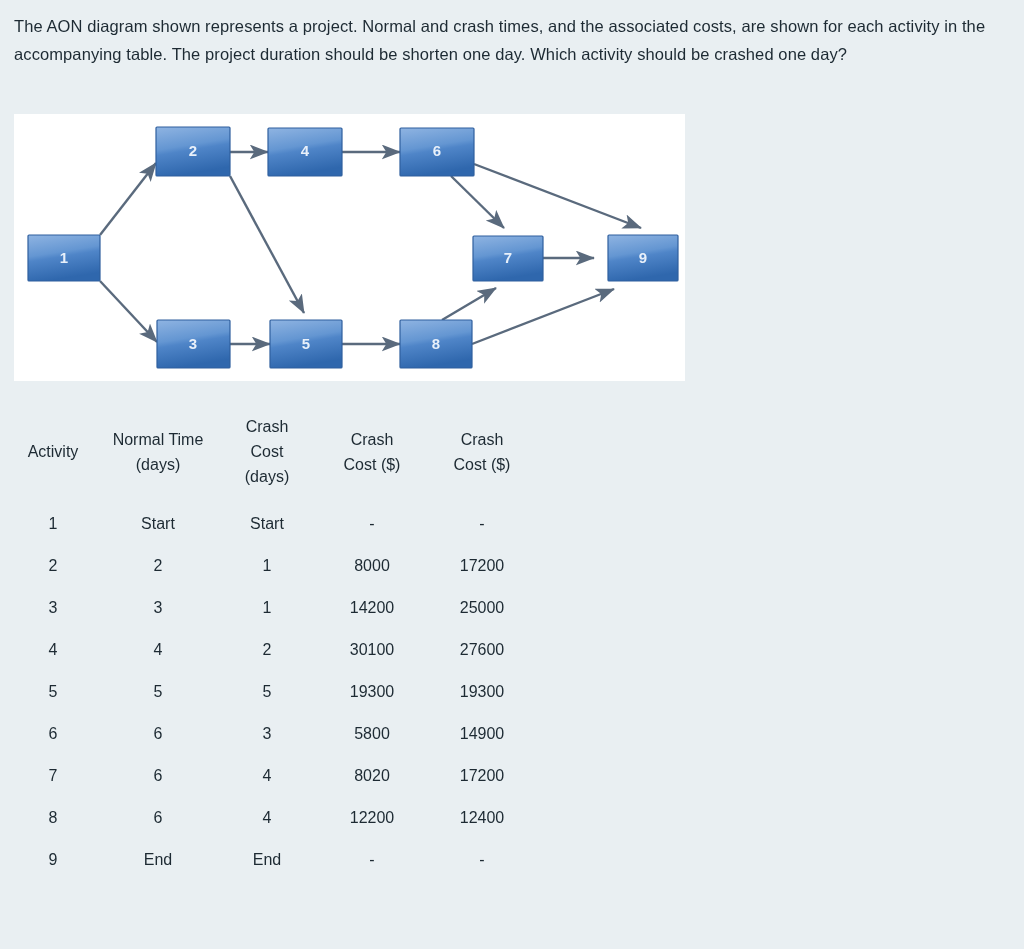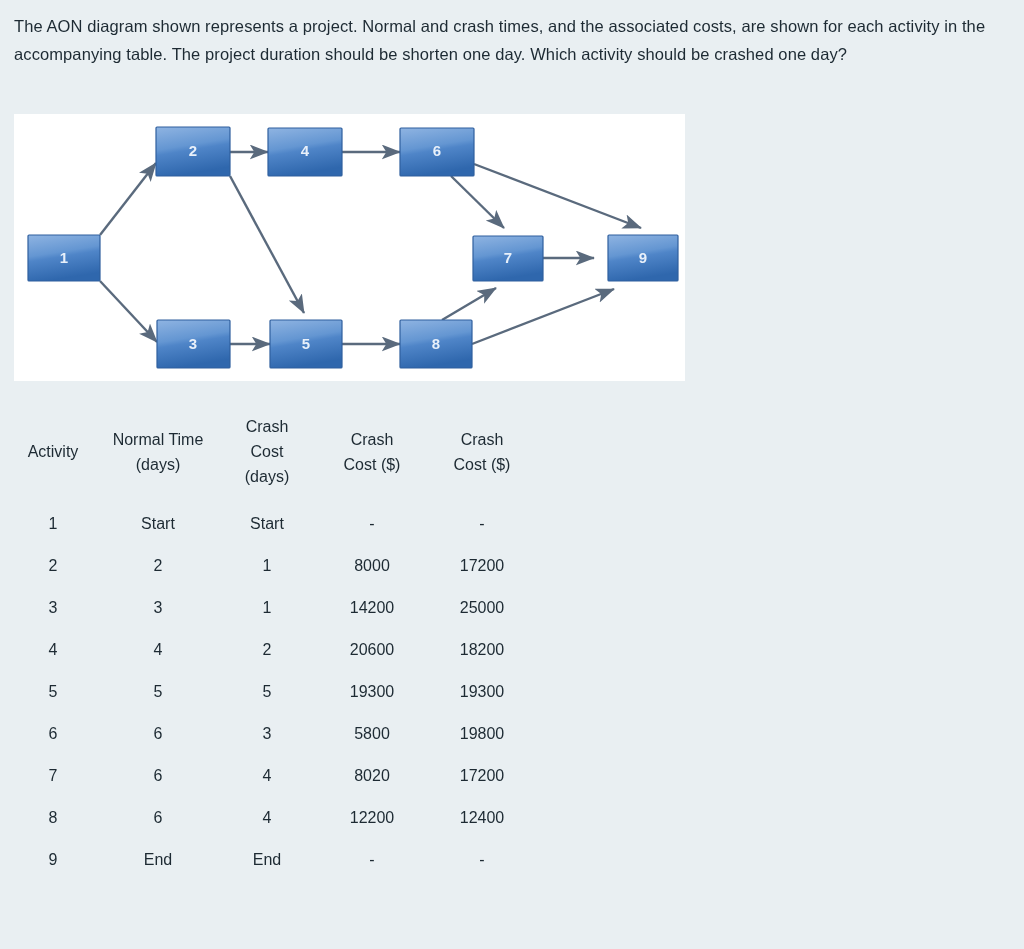--- a/index.html
+++ b/index.html
@@ -223,36 +223,36 @@
           <td class="col-activity">3</td>
           <td class="col-normaltime">3</td>
           <td class="col-crashtime">1</td>
           <td class="col-normalcost">14200</td>
           <td class="col-crashcost">25000</td>
         </tr>
         <tr>
           <td class="col-activity">4</td>
           <td class="col-normaltime">4</td>
           <td class="col-crashtime">2</td>
-          <td class="col-normalcost">20600</td>
-          <td class="col-crashcost">18200</td>
+          <td class="col-normalcost">30100</td>
+          <td class="col-crashcost">27600</td>
         </tr>
         <tr>
           <td class="col-activity">5</td>
           <td class="col-normaltime">5</td>
           <td class="col-crashtime">5</td>
           <td class="col-normalcost">19300</td>
           <td class="col-crashcost">19300</td>
         </tr>
         <tr>
           <td class="col-activity">6</td>
           <td class="col-normaltime">6</td>
           <td class="col-crashtime">3</td>
           <td class="col-normalcost">5800</td>
-          <td class="col-crashcost">19800</td>
+          <td class="col-crashcost">14900</td>
         </tr>
         <tr>
           <td class="col-activity">7</td>
           <td class="col-normaltime">6</td>
           <td class="col-crashtime">4</td>
           <td class="col-normalcost">8020</td>
           <td class="col-crashcost">17200</td>
         </tr>
         <tr>
           <td class="col-activity">8</td>

